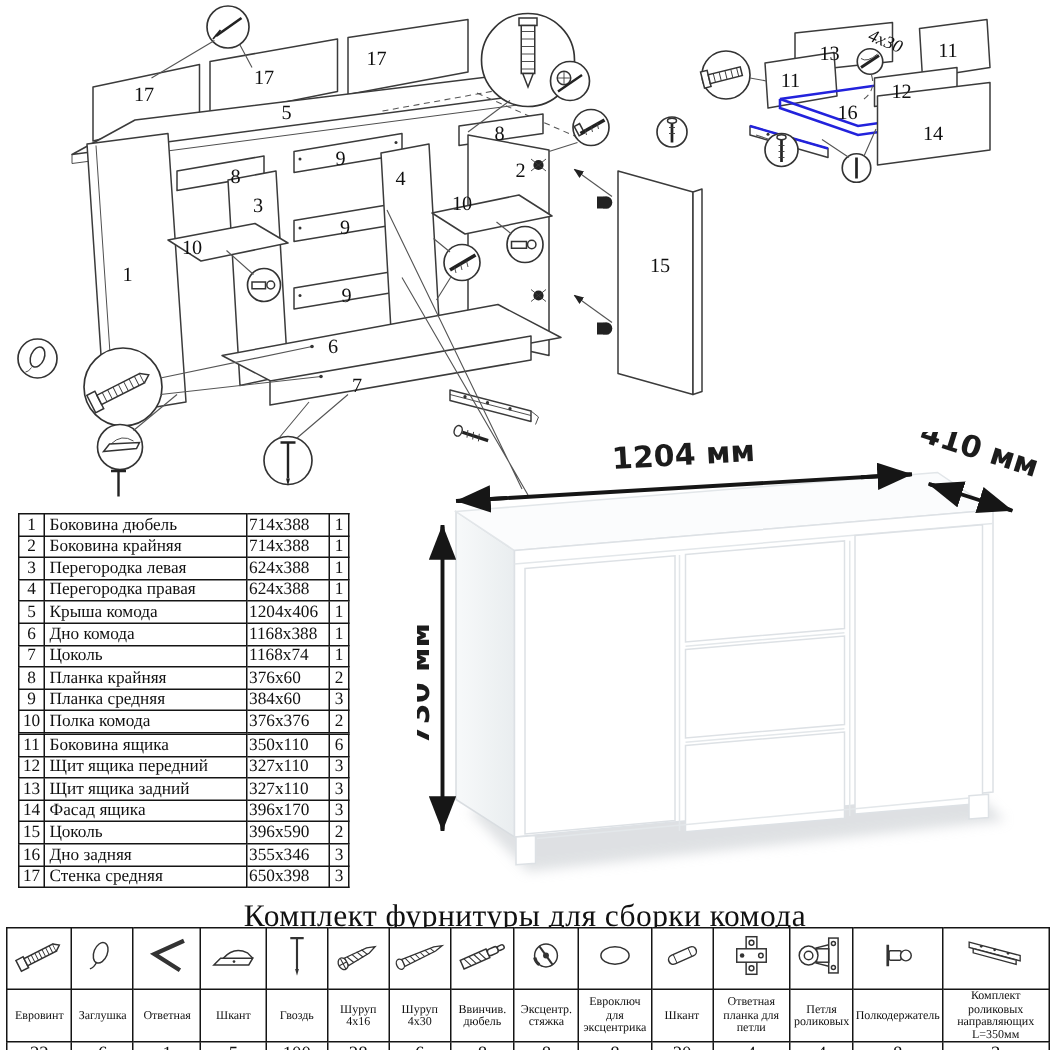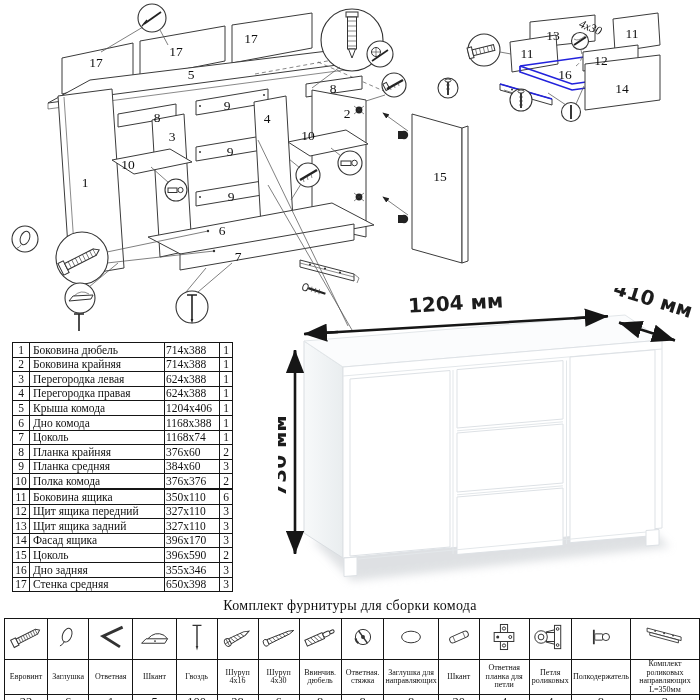--- a/index.html
+++ b/index.html
@@ -14,21 +14,21 @@
   table.ptable td.c-num{width:16px;text-align:center;padding:0}
   table.ptable td.c-name{width:128px}
   table.ptable td.c-name.center{text-align:left}
   table.ptable td.c-size{width:52px;text-align:left;padding:0 1px}
   table.ptable td.c-qty{width:12px;text-align:center;padding:0}
   #parts-table-1{top:342px}
   #parts-table-2{top:489px}
 
   
   #hw-title{position:absolute;top:598px;left:0;width:700px;text-align:center;
-            font-size:14px;letter-spacing:.3px}
+            font-size:21px;letter-spacing:.3px}
   #hw-table{position:absolute;top:618px;left:4px;border-collapse:collapse;table-layout:fixed;background:#fff}
   #hw-table td{border:1px solid #151515;text-align:center;vertical-align:middle;padding:0;overflow:hidden}
   #hw-table td.hw-icon-cell{height:40px}
   #hw-table td.hw-name{font-size:8px;line-height:1.07;height:20px;padding:0 1px}
   #hw-table td.hw-qty{font-size:12.5px;height:14px}
 
   #icon-defs{position:absolute;width:0;height:0;overflow:hidden}
 </style>
 </head>
 <body>
@@ -522,22 +522,22 @@
         </tr>
       <tr id="hw-names">
           <td class="hw-name">Евровинт</td>
           <td class="hw-name">Заглушка</td>
           <td class="hw-name">Ответная</td>
           <td class="hw-name">Шкант</td>
           <td class="hw-name">Гвоздь</td>
           <td class="hw-name">Шуруп 4x16</td>
           <td class="hw-name">Шуруп 4x30</td>
           <td class="hw-name">Ввинчив. дюбель</td>
-          <td class="hw-name">Ответная. стяжка</td>
-          <td class="hw-name">Заглушка для направляющих</td>
+          <td class="hw-name">Эксцентр. стяжка</td>
+          <td class="hw-name">Евроключ для эксцентрика</td>
           <td class="hw-name">Шкант</td>
           <td class="hw-name">Ответная планка для петли</td>
           <td class="hw-name">Петля роликовых</td>
           <td class="hw-name">Полкодержатель</td>
           <td class="hw-name">Комплект роликовых направляющих L=350мм</td>
         </tr>
       <tr id="hw-qtys">
           <td class="hw-qty">22</td>
           <td class="hw-qty">6</td>
           <td class="hw-qty">1</td>

